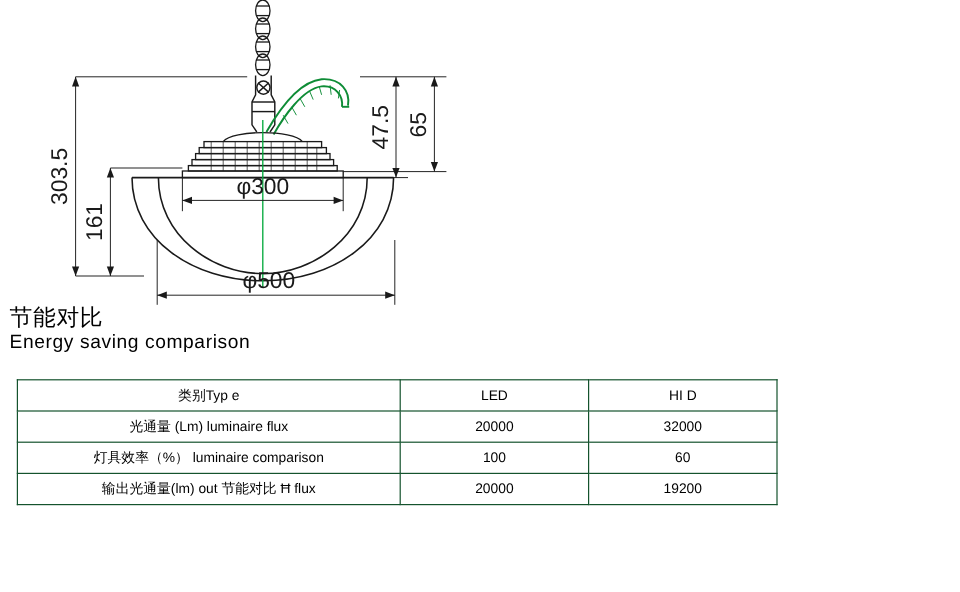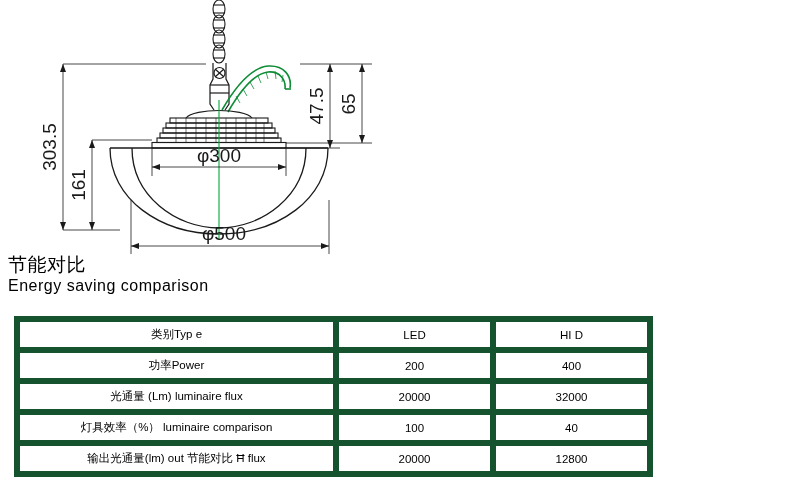--- a/index.html
+++ b/index.html
@@ -45,21 +45,21 @@
   
   #comparison-table {
     position: absolute;
     left: 14px;
     top: 316px;
     width: 633px;
     border-collapse: collapse;
     table-layout: fixed;
   }
   #comparison-table td {
-    border: 6px solid #14532d;
+    border: 1px solid #14532d;
     height: 25px;
     text-align: center;
     vertical-align: middle;
     font-size: 11.5px;
     padding: 0 2px;
     white-space: nowrap;
   }
   #comparison-table .col-label { width: 319px; }
   #comparison-table .col-led   { width: 157px; }
   #comparison-table .col-hid   { width: 157px; }
@@ -215,35 +215,30 @@
         <col class="col-led">
         <col class="col-hid">
     </colgroup>
     <tbody>
       <tr class="header-row">
         <td>类别Typ e</td>
         <td>LED</td>
         <td>HI  D</td>
       </tr>
       <tr>
-        <td>功率Power</td>
-        <td>200</td>
-        <td>400</td>
-      </tr>
-      <tr>
         <td>光通量 (Lm) luminaire flux</td>
         <td>20000</td>
         <td>32000</td>
       </tr>
       <tr>
         <td>灯具效率（%） luminaire comparison</td>
         <td>100</td>
-        <td>40</td>
+        <td>60</td>
       </tr>
       <tr>
         <td>输出光通量(lm) out 节能对比 Ħ flux</td>
         <td>20000</td>
-        <td>12800</td>
+        <td>19200</td>
       </tr>
     </tbody>
   </table>
 
 </div>
 
 </body></html>

